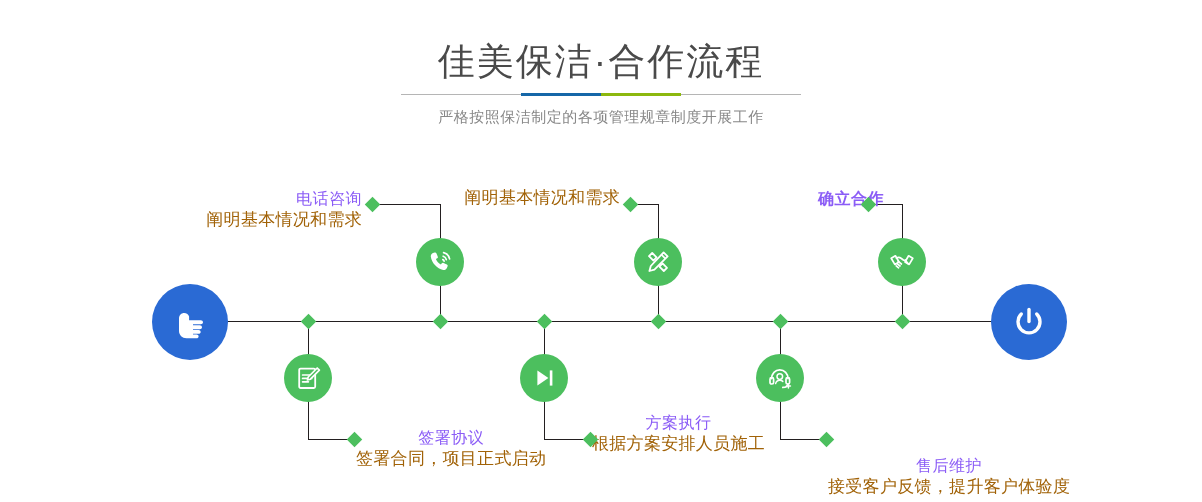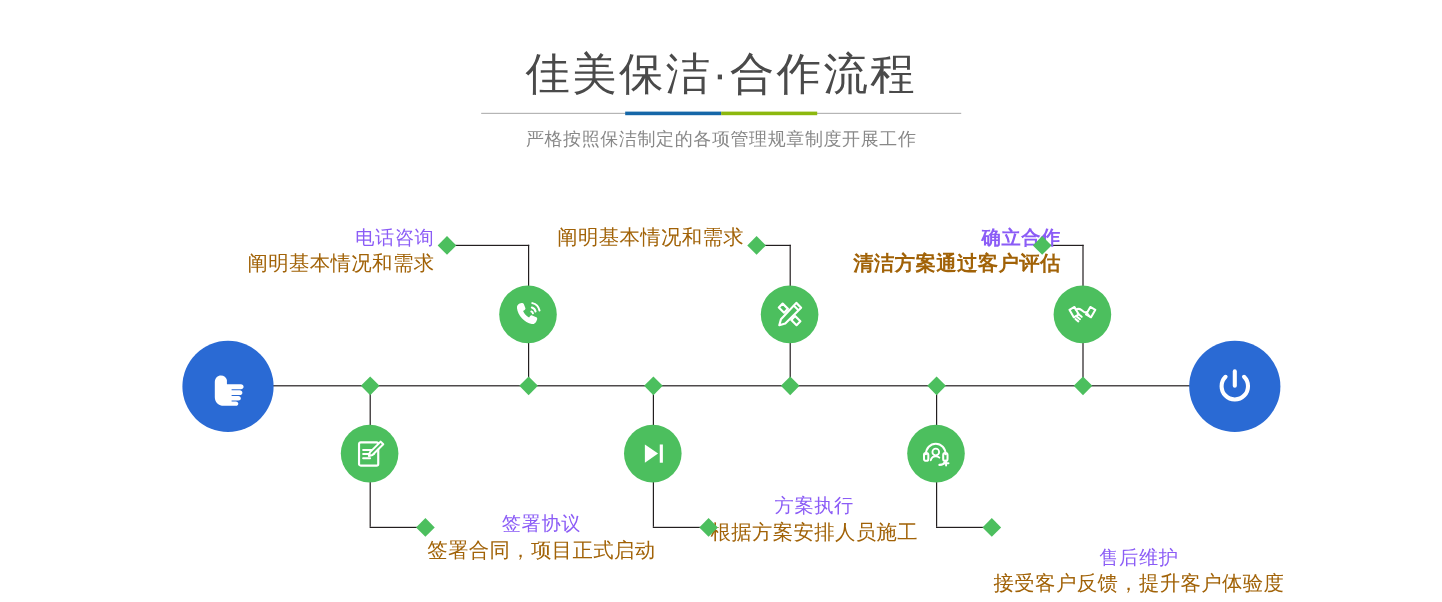--- a/index.html
+++ b/index.html
@@ -313,21 +313,20 @@
           <path d="M10.2 13.4 L13.4 16.0" fill="none" stroke="#ffffff" stroke-width="1.7" stroke-linecap="round"></path>
           <path d="M9.0 15.6 L12.0 18.0" fill="none" stroke="#ffffff" stroke-width="1.7" stroke-linecap="round"></path>
           <path d="M8.2 17.8 L10.6 19.8" fill="none" stroke="#ffffff" stroke-width="1.7" stroke-linecap="round"></path>
           <path d="M17.4 12.4 L19.8 15.4" fill="none" stroke="#ffffff" stroke-width="1.7" stroke-linecap="round"></path>
         </svg>
       </span>
     </div>
 
     <div class="label-block top" style="left:672px; top:188px; width:212px;font-weight:bold;">
       <div class="label-title">确立合作</div>
-      <div class="label-desc">清洁方案通过客户评估</div>
     </div>
   </div>
 
   <div>
     <div class="diamond" style="left:775px; top:316px;"></div>
     <div class="connector vert" style="left:780px; top:321px; height:118px;"></div>
     <div class="connector horz" style="left:780px; top:439px; width:46px;"></div>
     <div class="diamond" style="left:821px; top:434px;"></div>
 
     <div class="node" style="left:756px; top:354px;">

